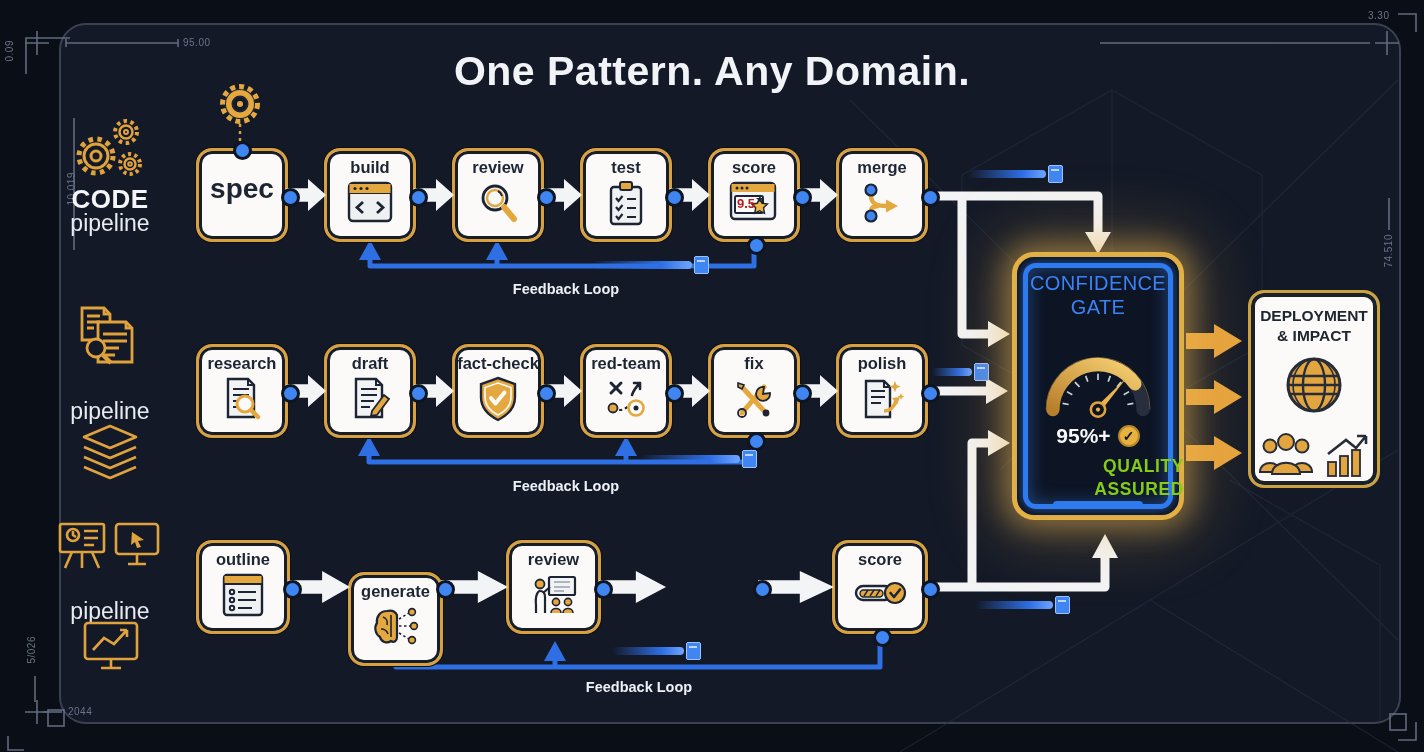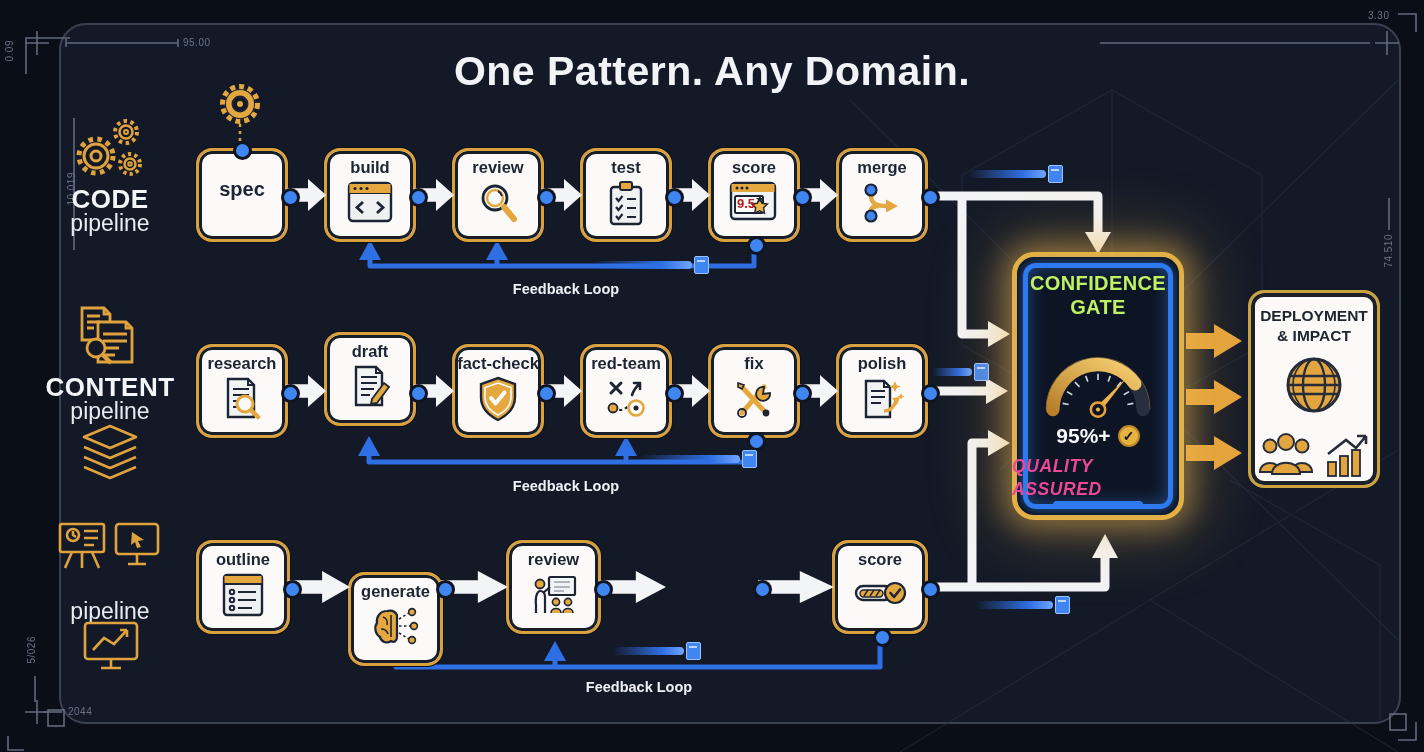--- a/index.html
+++ b/index.html
@@ -14,21 +14,21 @@
 
   
   .pipe-name{width:180px;left:20px;text-align:center;color:#f4f5f8;font-size:26px;font-weight:800;letter-spacing:.5px;}
   .pipe-kind{width:180px;left:20px;text-align:center;color:#e8ebf0;font-size:23px;font-weight:400;}
 
   
   .node{width:92px;height:94px;background:#fbfaf8;border:3px solid #d9a13e;border-radius:16px;
         box-shadow:inset 0 0 0 3px #171d29, 0 0 0 1px #0c1018;
         display:flex;flex-direction:column;align-items:center;padding-top:6px;box-sizing:border-box;}
   .nlabel{color:#1d2433;font-size:16.5px;font-weight:700;line-height:20px;}
-  .spec .nlabel{font-size:20px;margin-top:22px;}
+  .spec .nlabel{font-size:28px;margin-top:22px;}
   .nicon{margin-top:2px;}
 
   
   .harrow{height:40px;background:#f3f4f6;
           clip-path:polygon(0 33%,55% 33%,55% 10%,100% 50%,55% 90%,55% 67%,0 67%);}
 
   
   .dot{width:13px;height:13px;border-radius:50%;background:#3f86f2;border:3px solid #0e1420;box-sizing:content-box;}
 
   
@@ -39,26 +39,26 @@
   .cdoc{width:13px;height:16px;background:#3f86f2;border-radius:2px;border:1px solid #9cc2ff;}
   .cdoc::before{content:"";position:absolute;left:2px;top:3px;width:8px;height:2px;background:#bcd6ff;}
 
   
   .gate{left:1012px;top:252px;width:172px;height:268px;background:#0b111d;border:5px solid #e8b23f;
         border-radius:22px;box-sizing:border-box;
         box-shadow:0 0 28px 8px rgba(240,185,80,.45),0 0 64px 22px rgba(240,185,80,.22);}
   .gate-blue{position:absolute;left:6px;top:6px;right:6px;bottom:6px;border:5px solid #2e7bf0;border-radius:13px;
         background:#0d1524;box-shadow:0 0 12px rgba(59,130,246,.65), inset 0 0 18px rgba(59,130,246,.45);}
   .gate-blue::after{content:"";position:absolute;left:18%;bottom:-5px;width:64%;height:8px;background:#2e7bf0;border-radius:4px;}
-  .gate-title{left:1012px;width:172px;text-align:center;color:#bef264;font-size:20px;font-weight:700;letter-spacing:.4px;}
+  .gate-title{left:1012px;width:172px;text-align:center;color:#3b82f6;font-size:20px;font-weight:400;letter-spacing:.4px;}
   .gate-score-row{left:1022px;top:424px;width:152px;display:flex;justify-content:center;align-items:center;gap:7px;}
   .gate-score{color:#f6f8fb;font-size:21px;font-weight:800;}
   .badge{width:22px;height:22px;border-radius:50%;background:#e8b23f;color:#0d1524;font-size:14px;font-weight:800;
          display:flex;align-items:center;justify-content:center;border:2px solid #b9882b;box-sizing:border-box;}
-  .gate-quality{left:1012px;width:172px;text-align:left;color:#ec4899;font-size:17.5px;font-weight:800;letter-spacing:.6px;font-style:italic;}
+  .gate-quality{left:1012px;width:172px;text-align:right;color:#84cc16;font-size:17.5px;font-weight:800;letter-spacing:.6px;}
 
   
   .deploy{left:1248px;top:290px;width:132px;height:198px;background:#fbfaf8;border:3px solid #caa23f;border-radius:16px;
           box-shadow:inset 0 0 0 4px #1b2029;box-sizing:border-box;}
   .deploy-title{left:1248px;width:132px;text-align:center;color:#20262f;font-size:15.5px;font-weight:800;line-height:20px;}
 
   
   .dim{color:#6a7488;font-size:10px;font-weight:400;letter-spacing:.5px;}
   .vdim{writing-mode:vertical-rl;transform:rotate(180deg);}
 </style>
@@ -173,21 +173,20 @@
       <path d="M10 4 H32 L38 10 V36 H10 Z"></path>
         <path d="M32 4 V10 H38"></path>
       <path d="M26 18 H54 L60 24 V58 H26 Z" fill="#131927"></path>
         <path d="M54 18 V24 H60"></path>
       <path d="M31 30 H55 M31 37 H55 M31 44 H47 M31 51 H43"></path>
       <path d="M15 12 H28 M15 18 H28 M15 24 H22"></path>
       <circle cx="24" cy="44" r="9" fill="#131927"></circle>
       <path d="M31 51 L39 59" stroke-width="4.5"></path>
     </g>
   </svg>
-  <div class="abs pipe-name" style="top:372px">CONTENT</div>
   <div class="abs pipe-kind" style="top:398px">pipeline</div>
   <svg class="abs" width="60" height="64" viewBox="0 0 60 64" style="left:80px;top:424px">
     <g stroke="#dfa23c" stroke-width="2.6" fill="none" stroke-linejoin="round">
       <path d="M30 2 L56 13 L30 24 L4 13 Z"></path>
       <path d="M4 23 L30 34 L56 23"></path>
       <path d="M4 33 L30 44 L56 33"></path>
       <path d="M4 43 L30 54 L56 43"></path>
     </g>
   </svg>
 
@@ -307,21 +306,21 @@
     <div class="nlabel">research</div>
     <svg class="nicon" width="48" height="48" viewBox="0 0 48 48">
       <path d="M10 4 H30 L36 10 V42 H10 Z" fill="#f2f3f5" stroke="#1d2433" stroke-width="2.4"></path>
       <path d="M30 4 V10 H36" fill="none" stroke="#1d2433" stroke-width="2"></path>
       <path d="M15 14 H31 M15 20 H31 M15 26 H24 M15 32 H22" stroke="#1d2433" stroke-width="2"></path>
       <circle cx="27" cy="29" r="8" fill="#fbfaf8" stroke="#e5a83f" stroke-width="3"></circle>
       <path d="M33 35 L40 42" stroke="#e5a83f" stroke-width="4.5" stroke-linecap="round"></path>
     </svg>
   </div>
 
-  <div class="abs node" style="left:324px;top:332px">
+  <div class="abs node" style="left:324px;top:344px">
     <div class="nlabel">draft</div>
     <svg class="nicon" width="48" height="48" viewBox="0 0 48 48">
       <path d="M10 4 H30 L36 10 V42 H10 Z" fill="#f2f3f5" stroke="#1d2433" stroke-width="2.4"></path>
       <path d="M30 4 V10 H36" fill="none" stroke="#1d2433" stroke-width="2"></path>
       <path d="M15 14 H31 M15 20 H31 M15 26 H28 M15 32 H24" stroke="#1d2433" stroke-width="2"></path>
       <path d="M26 36 L38 20 L43 24 L31 40 L25 41 Z" fill="#e5a83f" stroke="#1d2433" stroke-width="1.8"></path>
     </svg>
   </div>
 
   <div class="abs node" style="left:452px;top:344px">

